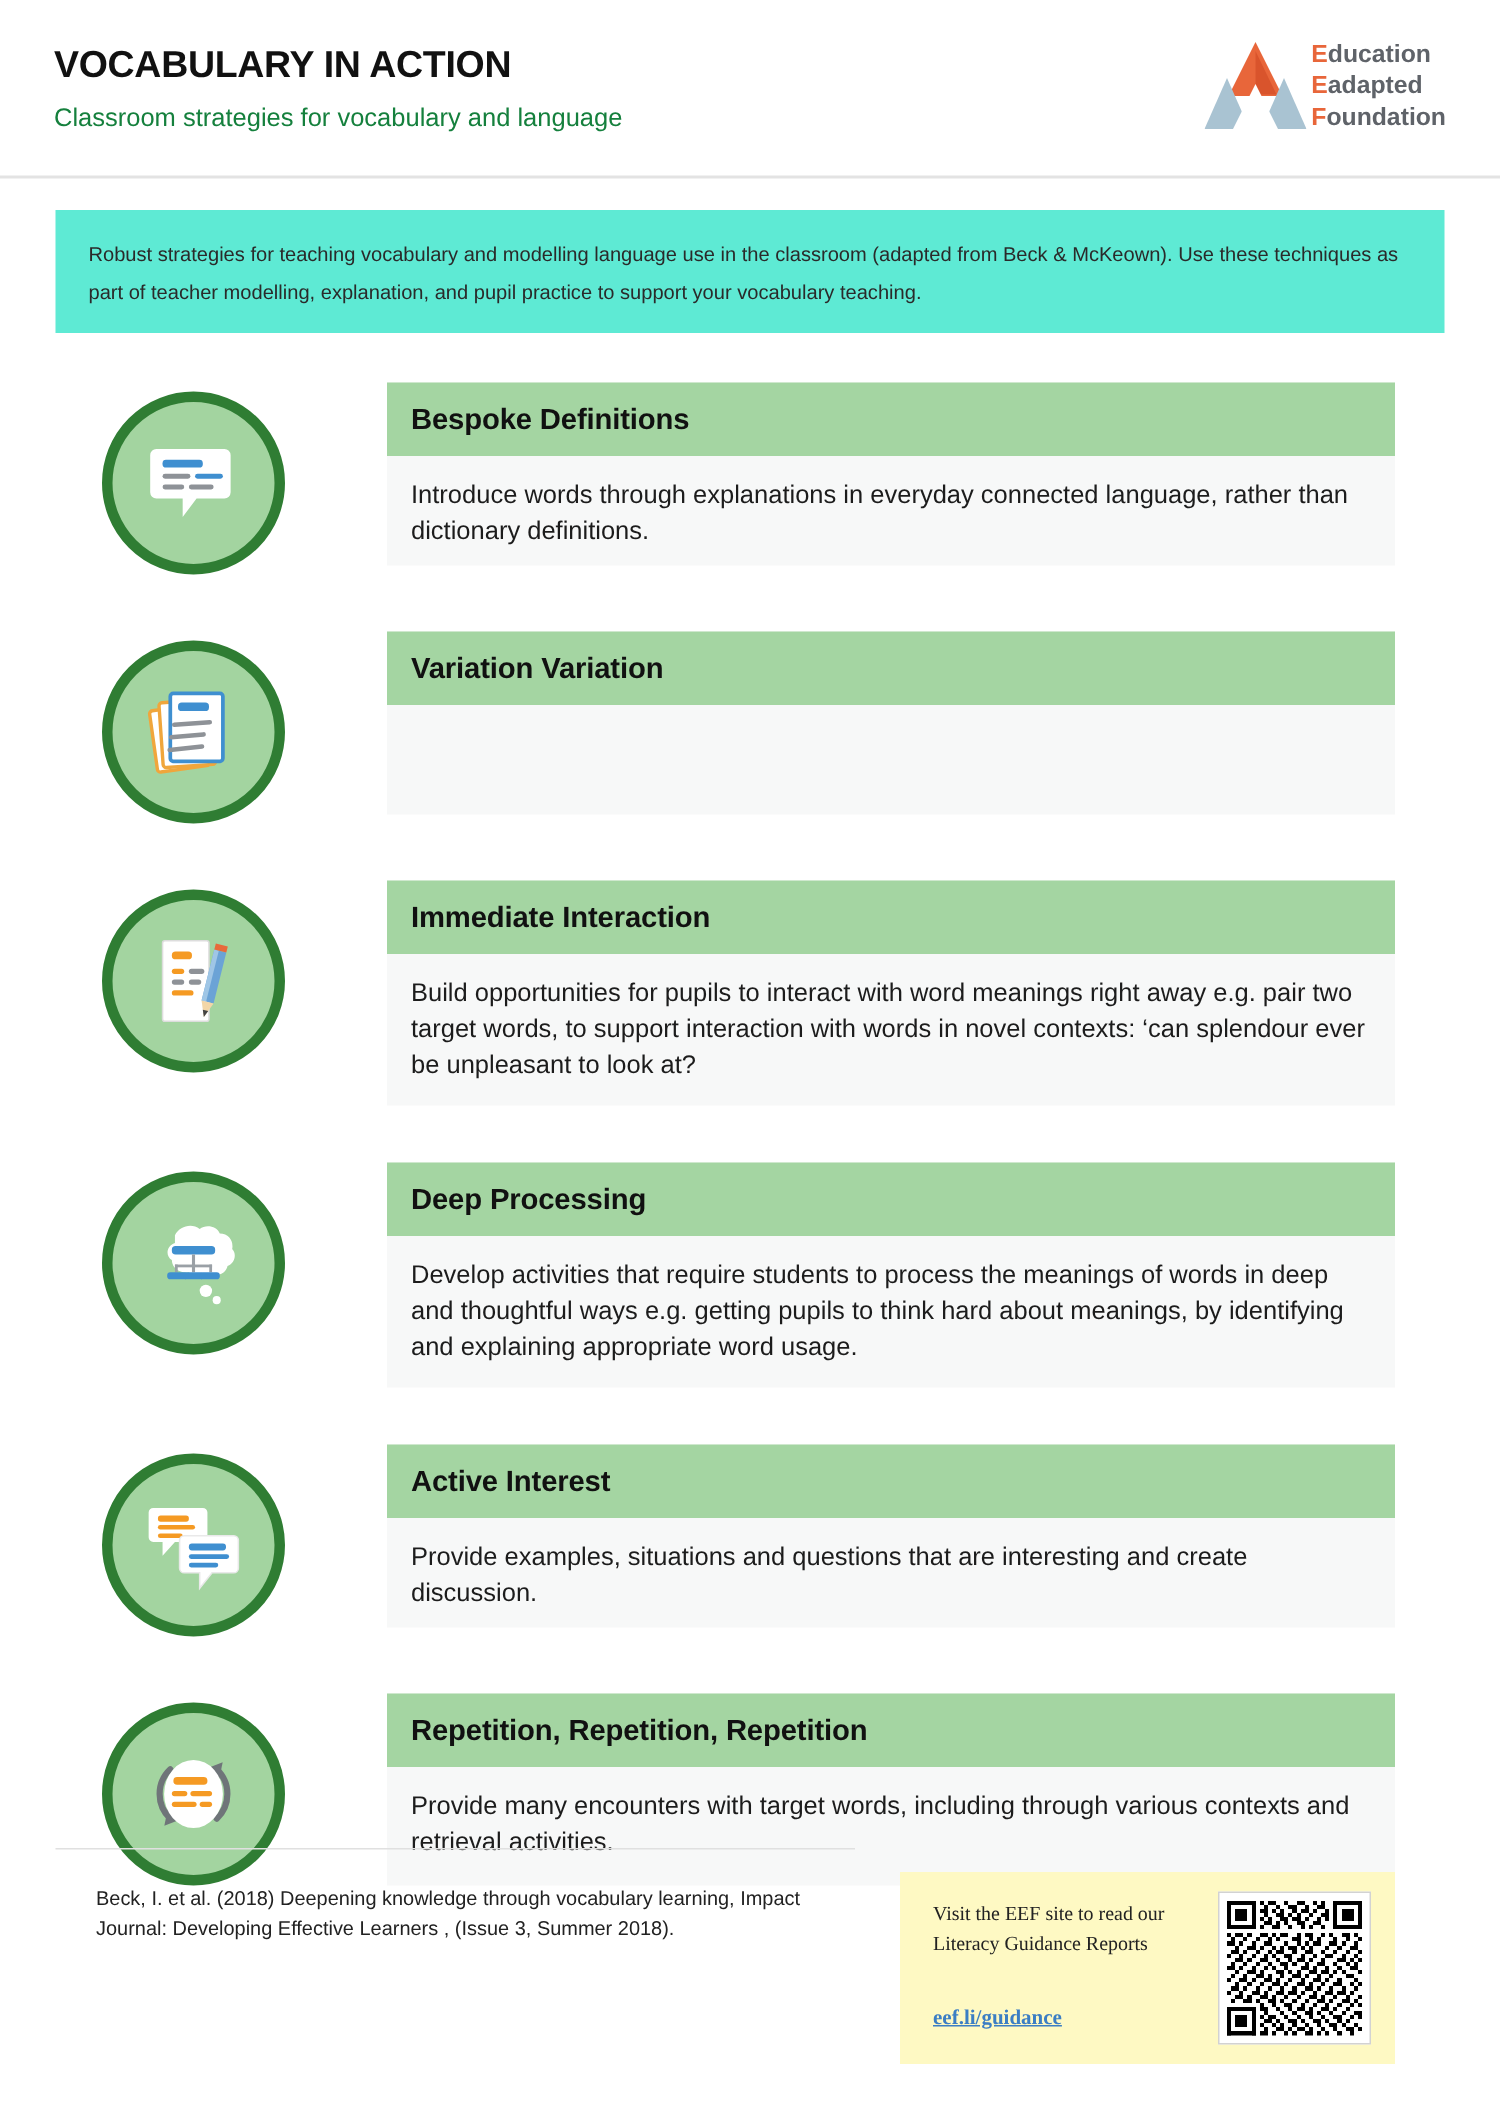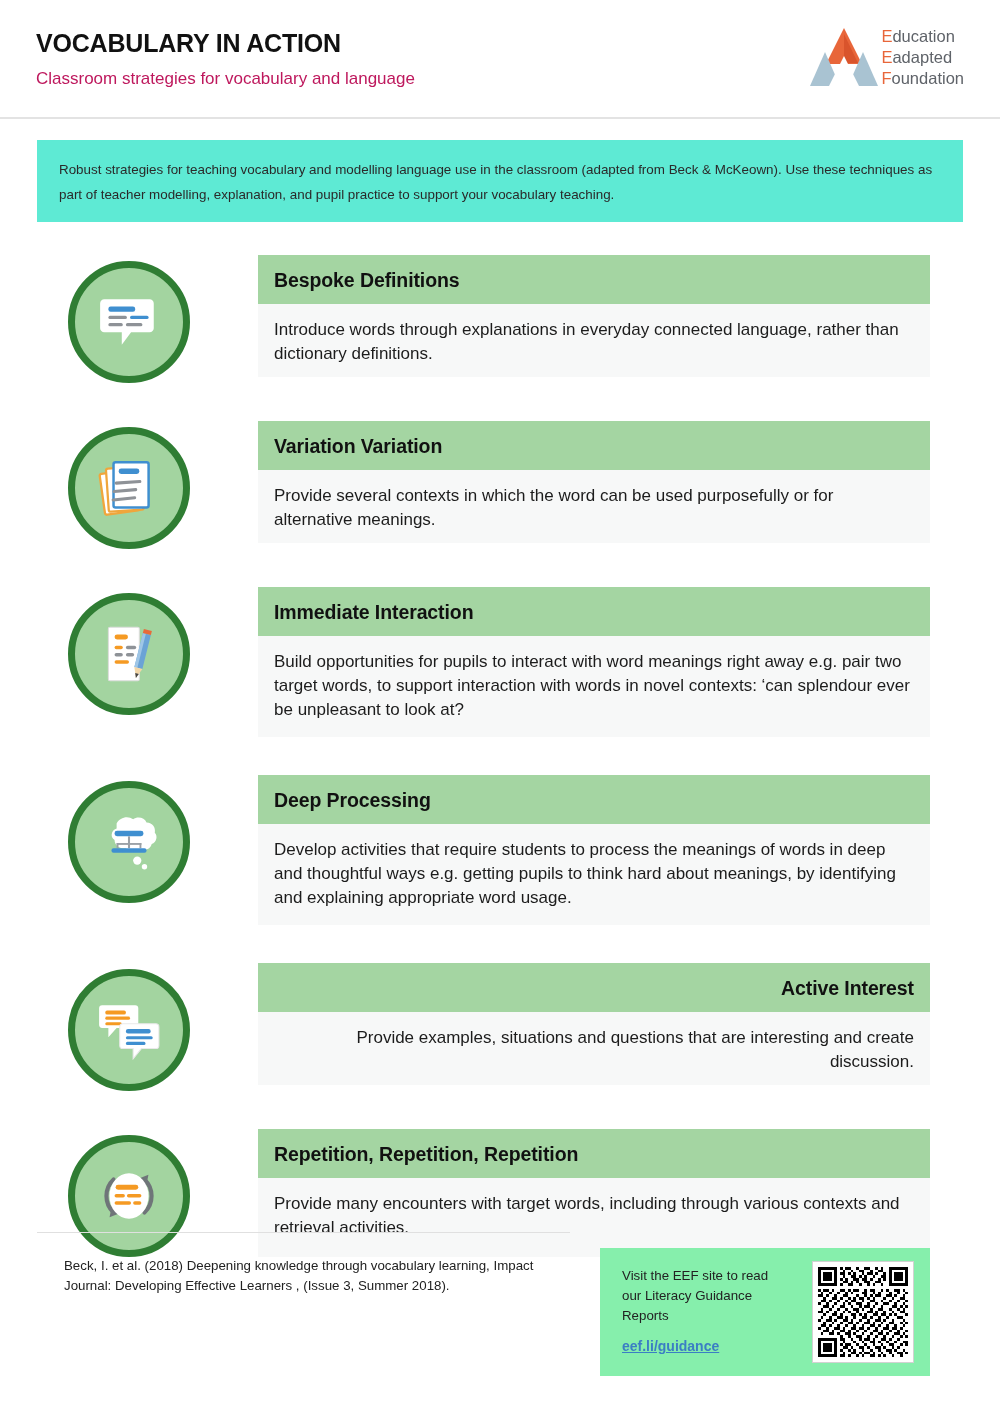--- a/index.html
+++ b/index.html
@@ -16,30 +16,30 @@
   .header {
     position: absolute; left: 0; top: 0; width: 1000px; height: 117px;
     background: #ffffff;
   }
   .header-titles { position: absolute; left: 36px; top: 30px; }
   .main-title {
     font-size: 25px; font-weight: bold; letter-spacing: -0.2px;
     color: #111; line-height: 1.1;
   }
   .sub-title {
-    font-size: 17px; font-weight: normal; color: #be185d;
+    font-size: 17px; font-weight: normal; color: #15803d;
     margin-top: 11px; line-height: 1.2;
   }
   .header-rule {
     position: absolute; left: 0; top: 117px; width: 1000px; height: 2px;
     background: #e3e3e3;
   }
 
   
-  .logo { position: absolute; right: 36px; top: 26px; display: flex; align-items: center; gap: 3px; }
+  .logo { position: absolute; right: 36px; top: 26px; display: flex; align-items: center; gap: 3px; font-weight: bold; }
   .logo-mark { width: 68px; height: 62px; display: block; }
   .logo-words { line-height: 1.27; }
   .logo-line { font-size: 16.5px; color: #5f6369; white-space: nowrap; }
   .logo-cap { color: #e8663a; }
 
   
   .intro {
     position: absolute; left: 37px; top: 140px; width: 926px; height: 82px;
     background: #5eead4;
   }
@@ -71,38 +71,39 @@
   }
   .card-body {
     padding: 14px 16px 16px 16px;
     font-size: 17px; line-height: 1.42; color: #1c1c1c;
   }
 
   .r1 .card-inner { height: 122px; }
   .r2 .card-inner { height: 122px; }
   .r3 .card-inner { height: 150px; }
   .r4 .card-inner { height: 150px; }
-  .r5 .card-inner { height: 122px; text-align: right; }
+  .r5 .card-inner { height: 122px; }
   .r6 .card-inner { height: 128px; }
 
   .row + .row { margin-top: 38px; }
   .r3 { margin-top: 35px; }
 
   
   .footer-rule {
     position: absolute; left: 37px; top: 1232px; width: 533px; height: 1px;
     background: #e0e0e0;
   }
   .refs { position: absolute; left: 64px; top: 1256px; width: 510px; }
   .ref-block { font-size: 13.3px; line-height: 1.52; color: #222; }
   .ref-block + .ref-block { margin-top: 16px; }
 
   .qr-box {
     position: absolute; left: 600px; top: 1248px; width: 330px; height: 128px;
-    background: #86efac;
+    background: #fef9c3;
+    font-family: Liberation Serif, serif;
   }
   .qr-text {
     position: absolute; left: 22px; top: 18px; width: 160px;
     font-size: 13.3px; line-height: 1.52; color: #222;
   }
   .qr-link {
     position: absolute; left: 22px; top: 90px;
     font-size: 14px; font-weight: bold; color: #3b7ec4;
     text-decoration: underline;
   }
@@ -178,21 +179,20 @@
             <rect x="22" y="13" width="20" height="5.5" rx="2.4" fill="#3f8fd0"></rect>
             <rect x="18" y="25" width="26" height="3" rx="1.5" fill="#8e9297" transform="rotate(-4 31 26)"></rect>
             <rect x="16" y="33" width="24" height="3" rx="1.5" fill="#8e9297" transform="rotate(-5 28 34)"></rect>
             <rect x="15" y="41" width="24" height="3" rx="1.5" fill="#8e9297" transform="rotate(-6 27 42)"></rect>
           </svg>
         </div>
       </div>
       <div class="card">
         <div class="card-inner">
           <div class="card-head">Variation Variation</div>
-          <div class="card-body">Provide several contexts in which the word can be used purposefully or for alternative meanings.</div>
         </div>
       </div>
     </div>
 
     <div class="row r3">
       <div class="icon-col">
         <div class="circle">
           <svg viewBox="0 0 64 64">
             <rect x="12" y="6" width="30" height="52" rx="1.5" fill="#ffffff" stroke="#dddddd" stroke-width="1"></rect>
             <rect x="18" y="13" width="13" height="5" rx="2.4" fill="#f59a23"></rect>

